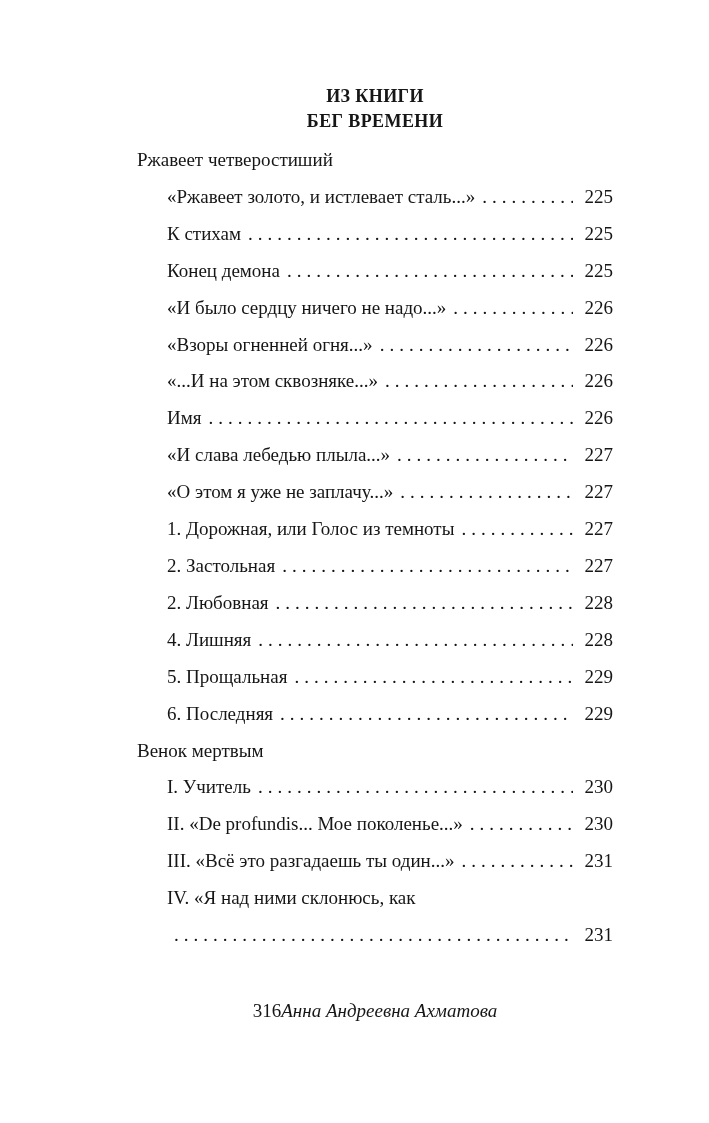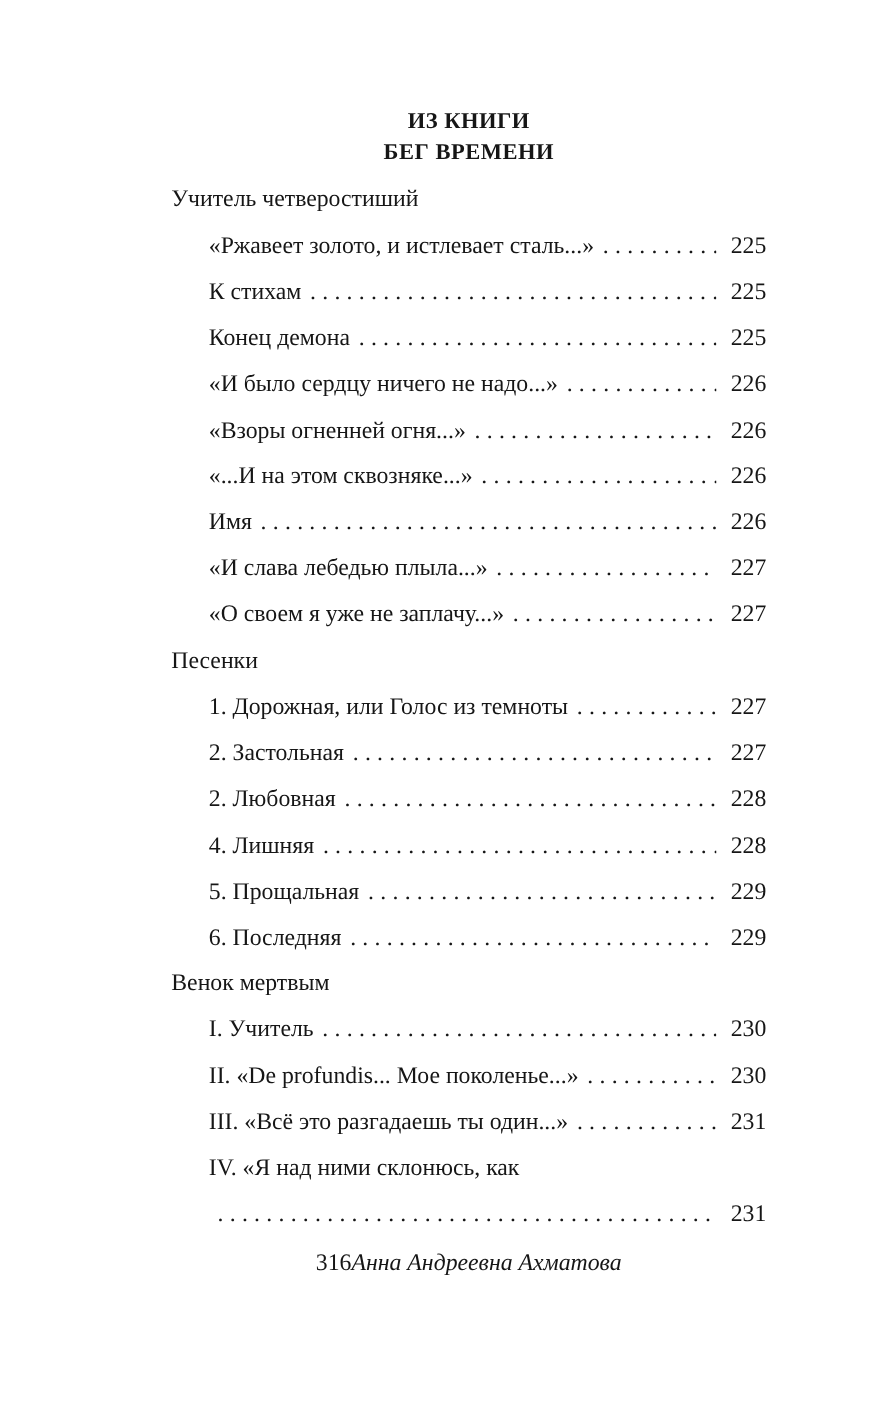--- a/index.html
+++ b/index.html
@@ -83,21 +83,21 @@
 <body>
 
 <div class="page">
   <div class="content">
     <div class="header">
       <div>ИЗ КНИГИ</div>
       <div>БЕГ ВРЕМЕНИ</div>
     </div>
     <div class="toc">
         <div class="toc-section">
-          <div class="section-title">Учитель четверостиший</div>
+          <div class="section-title">Ржавеет четверостиший</div>
           <div class="toc-entry">
             <span class="entry-title">«Ржавеет золото, и истлевает сталь...»</span>
             <span class="entry-leader"></span>
             <span class="entry-page">225</span>
           </div>
           <div class="toc-entry">
             <span class="entry-title">К стихам</span>
             <span class="entry-leader"></span>
             <span class="entry-page">225</span>
           </div>
@@ -125,27 +125,26 @@
             <span class="entry-title">Имя</span>
             <span class="entry-leader"></span>
             <span class="entry-page">226</span>
           </div>
           <div class="toc-entry">
             <span class="entry-title">«И слава лебедью плыла...»</span>
             <span class="entry-leader"></span>
             <span class="entry-page">227</span>
           </div>
           <div class="toc-entry">
-            <span class="entry-title">«О своем я уже не заплачу...»</span>
+            <span class="entry-title">«О этом я уже не заплачу...»</span>
             <span class="entry-leader"></span>
             <span class="entry-page">227</span>
           </div>
         </div>
         <div class="toc-section">
-          <div class="section-title">Песенки</div>
           <div class="toc-entry">
             <span class="entry-title">1. Дорожная, или Голос из темноты</span>
             <span class="entry-leader"></span>
             <span class="entry-page">227</span>
           </div>
           <div class="toc-entry">
             <span class="entry-title">2. Застольная</span>
             <span class="entry-leader"></span>
             <span class="entry-page">227</span>
           </div>

